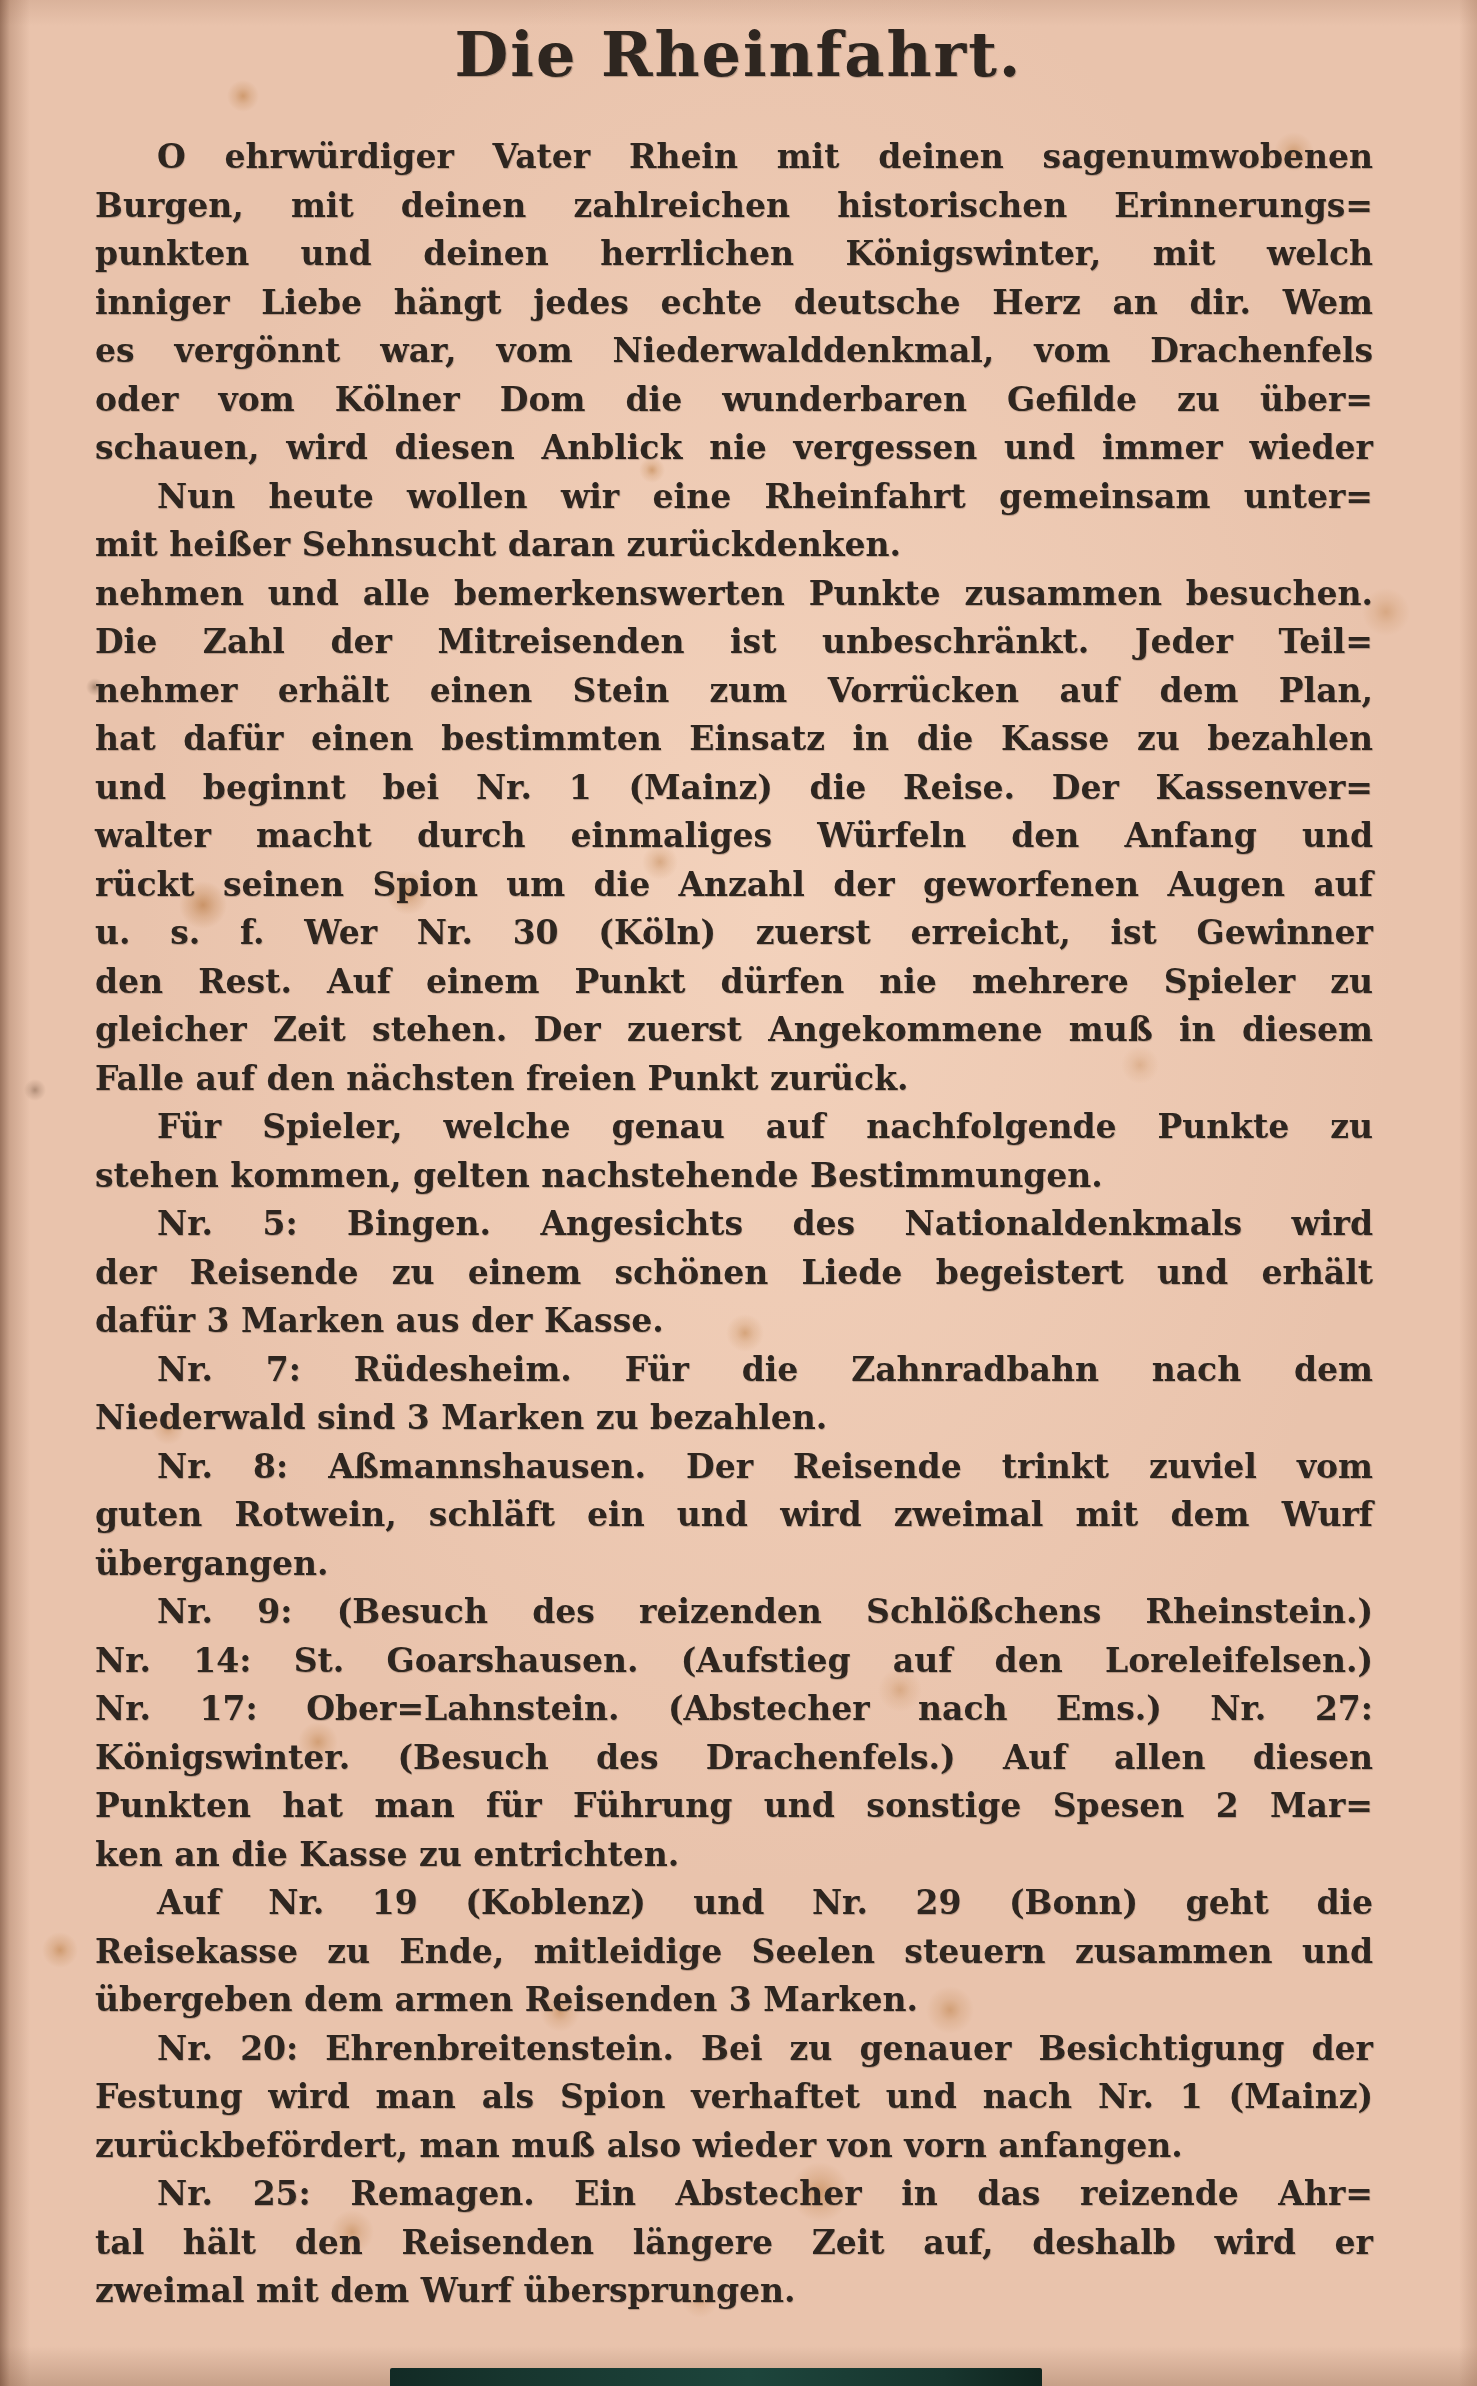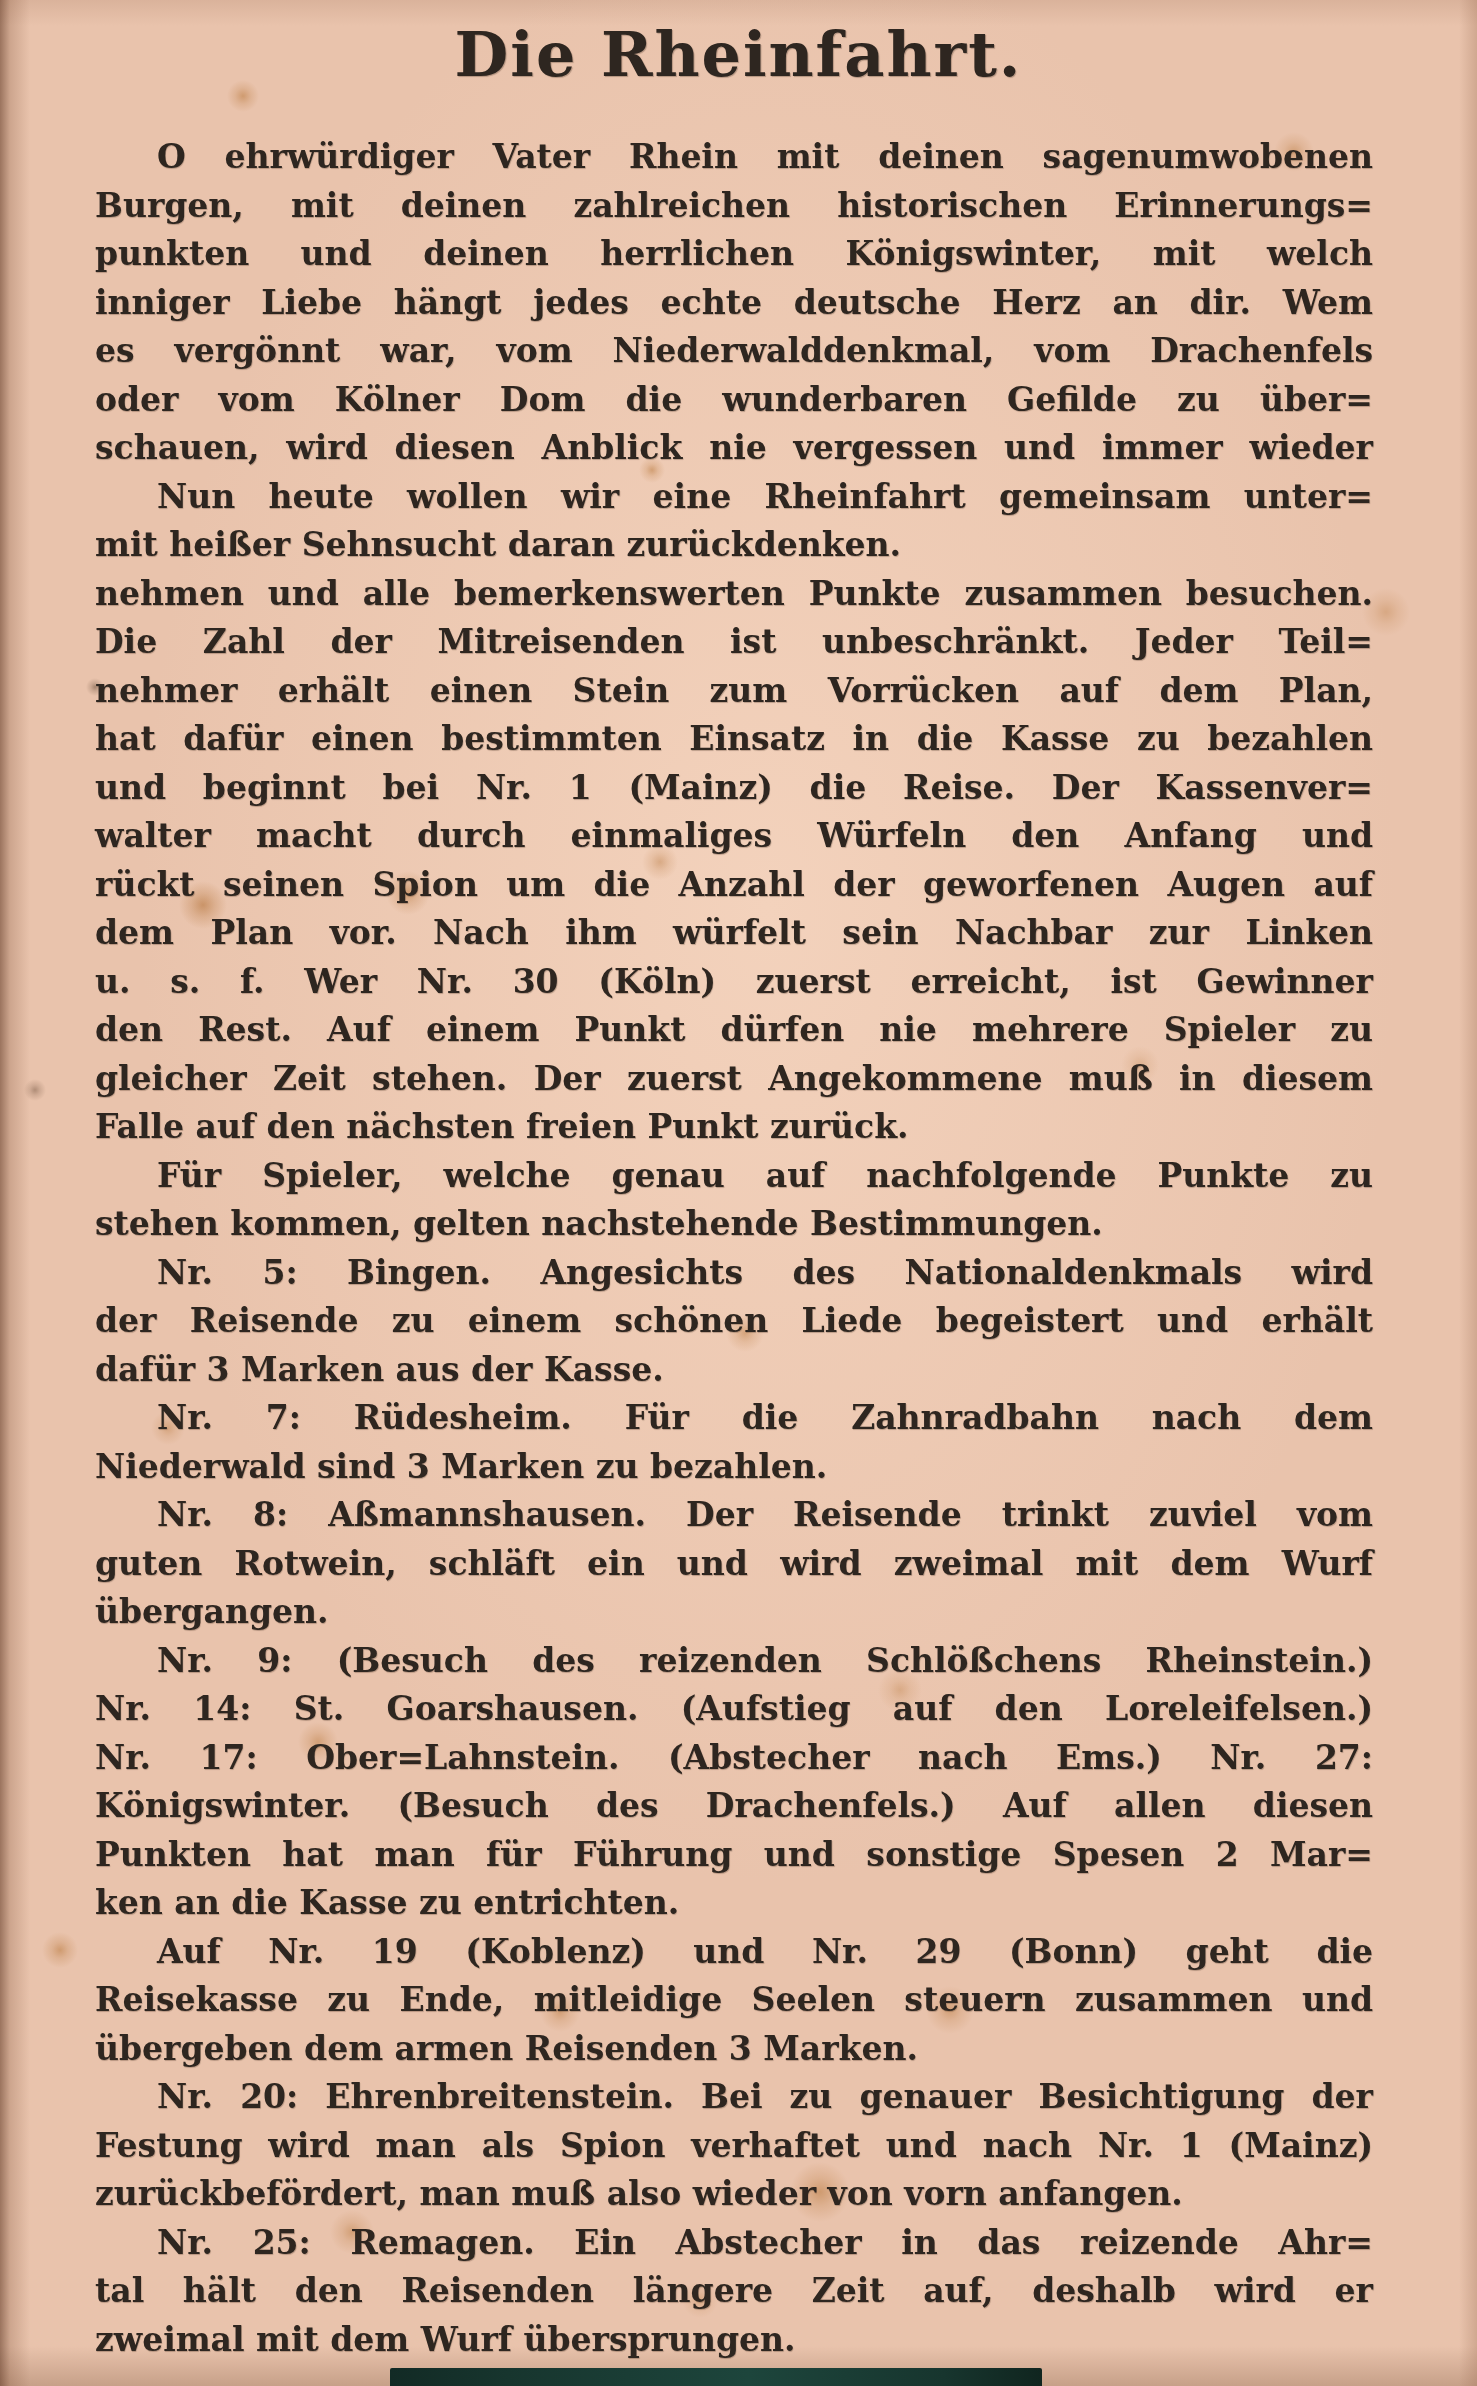--- a/index.html
+++ b/index.html
@@ -108,21 +108,20 @@
       <div class="line">schauen, wird diesen Anblick nie vergessen und immer wieder</div>
       <div class="line para-start">Nun heute wollen wir eine Rheinfahrt gemeinsam unter=</div>
       <div class="line para-end">mit heißer Sehnsucht daran zurückdenken.</div>
       <div class="line">nehmen und alle bemerkenswerten Punkte zusammen besuchen.</div>
       <div class="line">Die Zahl der Mitreisenden ist unbeschränkt. Jeder Teil=</div>
       <div class="line">nehmer erhält einen Stein zum Vorrücken auf dem Plan,</div>
       <div class="line">hat dafür einen bestimmten Einsatz in die Kasse zu bezahlen</div>
       <div class="line">und beginnt bei Nr. 1 (Mainz) die Reise. Der Kassenver=</div>
       <div class="line">walter macht durch einmaliges Würfeln den Anfang und</div>
       <div class="line">rückt seinen Spion um die Anzahl der geworfenen Augen auf</div>
-      <div class="line">dem Plan vor. Nach ihm würfelt sein Nachbar zur Linken</div>
       <div class="line">u. s. f. Wer Nr. 30 (Köln) zuerst erreicht, ist Gewinner</div>
       <div class="line">den Rest. Auf einem Punkt dürfen nie mehrere Spieler zu</div>
       <div class="line">gleicher Zeit stehen. Der zuerst Angekommene muß in diesem</div>
       <div class="line para-end">Falle auf den nächsten freien Punkt zurück.</div>
       <div class="line para-start">Für Spieler, welche genau auf nachfolgende Punkte zu</div>
       <div class="line para-end">stehen kommen, gelten nachstehende Bestimmungen.</div>
       <div class="line para-start">Nr. 5: Bingen. Angesichts des Nationaldenkmals wird</div>
       <div class="line">der Reisende zu einem schönen Liede begeistert und erhält</div>
       <div class="line para-end">dafür 3 Marken aus der Kasse.</div>
       <div class="line para-start">Nr. 7: Rüdesheim. Für die Zahnradbahn nach dem</div>

